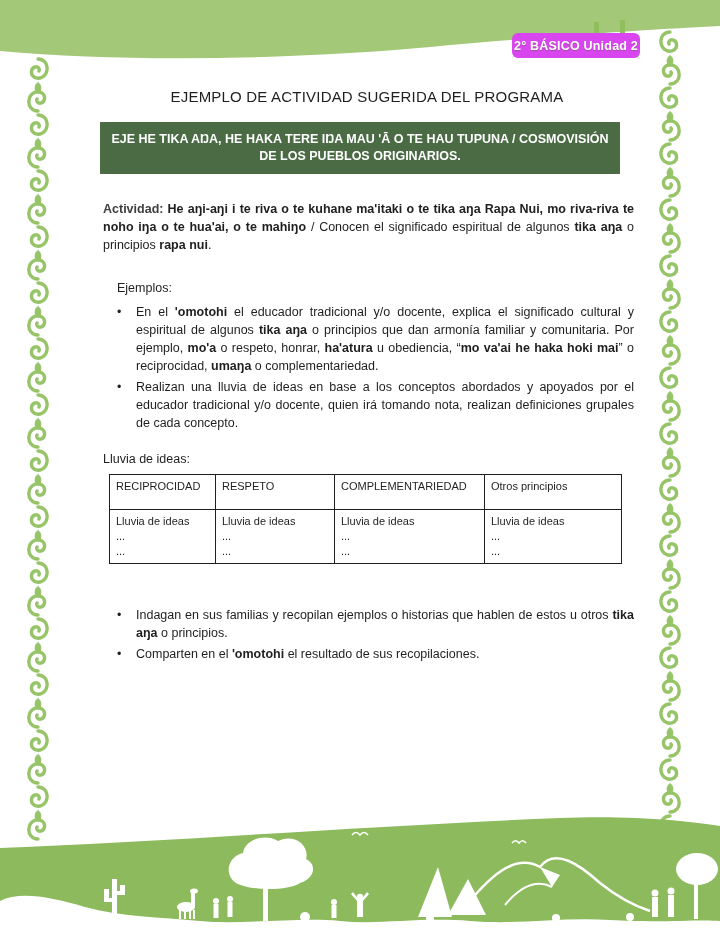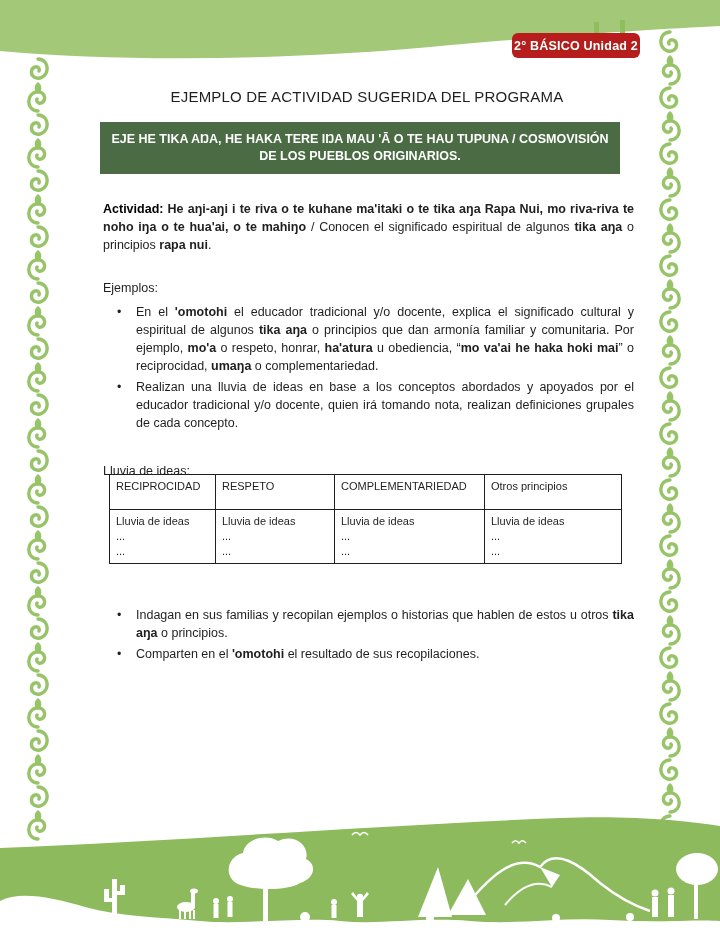--- a/index.html
+++ b/index.html
@@ -5,41 +5,41 @@
   html,body{margin:0;padding:0;background:#ffffff;}
   .page{
     position:relative;width:720px;height:932px;overflow:hidden;background:#fff;
     font-family:"Liberation Sans",sans-serif;color:#1f1f1f;
   }
   svg{display:block;}
   
   .top-banner{position:absolute;top:0;left:0;width:720px;height:70px;z-index:1;}
   .unit-badge{
     position:absolute;left:512px;top:33px;width:128px;height:25px;z-index:3;
-    background:#b91c1c;border-radius:6px;color:#fff;font-size:12.5px;font-weight:bold;
+    background:#d946ef;border-radius:6px;color:#fff;font-size:12.5px;font-weight:bold;
     display:flex;align-items:center;justify-content:center;
     text-shadow:0 1px 1px rgba(60,90,30,.35);letter-spacing:.2px;
   }
   
   .koru-left{position:absolute;left:27px;top:57px;z-index:0;}
   .koru-right{position:absolute;left:659px;top:30px;z-index:0;transform:scaleX(-1);}
   
   .content{position:absolute;left:100px;top:0;width:534px;z-index:2;}
   .doc-title{position:absolute;top:88px;left:0;width:534px;text-align:center;
     font-size:15px;font-weight:normal;letter-spacing:.2px;}
   .eje-box{position:absolute;top:122px;left:0;width:520px;box-sizing:border-box;
     background:#4a6b44;color:#ffffff;font-weight:bold;font-size:12.5px;line-height:17px;
     padding:9px 11px;text-align:center;}
   .para{font-size:12.5px;line-height:18px;text-align:justify;}
   .activity{position:absolute;top:200px;left:3px;width:531px;}
-  .accent{color:#000000;}
+  .accent{color:#404040;}
   .b{font-weight:bold;}
   .sec-label{position:absolute;left:3px;font-size:12.5px;}
-  .sec-ejemplos{top:281px;}
-  .sec-lluvia{top:464px;}
+  .sec-ejemplos{top:281px;margin-left:14px;}
+  .sec-lluvia{top:452px;}
   ul.bullets{list-style:none;margin:0;padding:0;font-size:12.5px;line-height:18px;}
   ul.bullets li{position:relative;padding-left:33px;text-align:justify;margin-bottom:3px;}
   ul.bullets li::before{content:"\2022";position:absolute;left:14px;top:0;}
   .bullets-top{position:absolute;top:303px;left:3px;width:531px;}
   .bullets-bottom{position:absolute;top:606px;left:3px;width:531px;}
   
   .table-wrap{position:absolute;top:474px;left:9px;}
   table.brainstorm{border-collapse:collapse;width:512px;font-size:11px;table-layout:fixed;}
   table.brainstorm th,table.brainstorm td{
     border:1px solid #1f1f1f;text-align:left;vertical-align:top;

